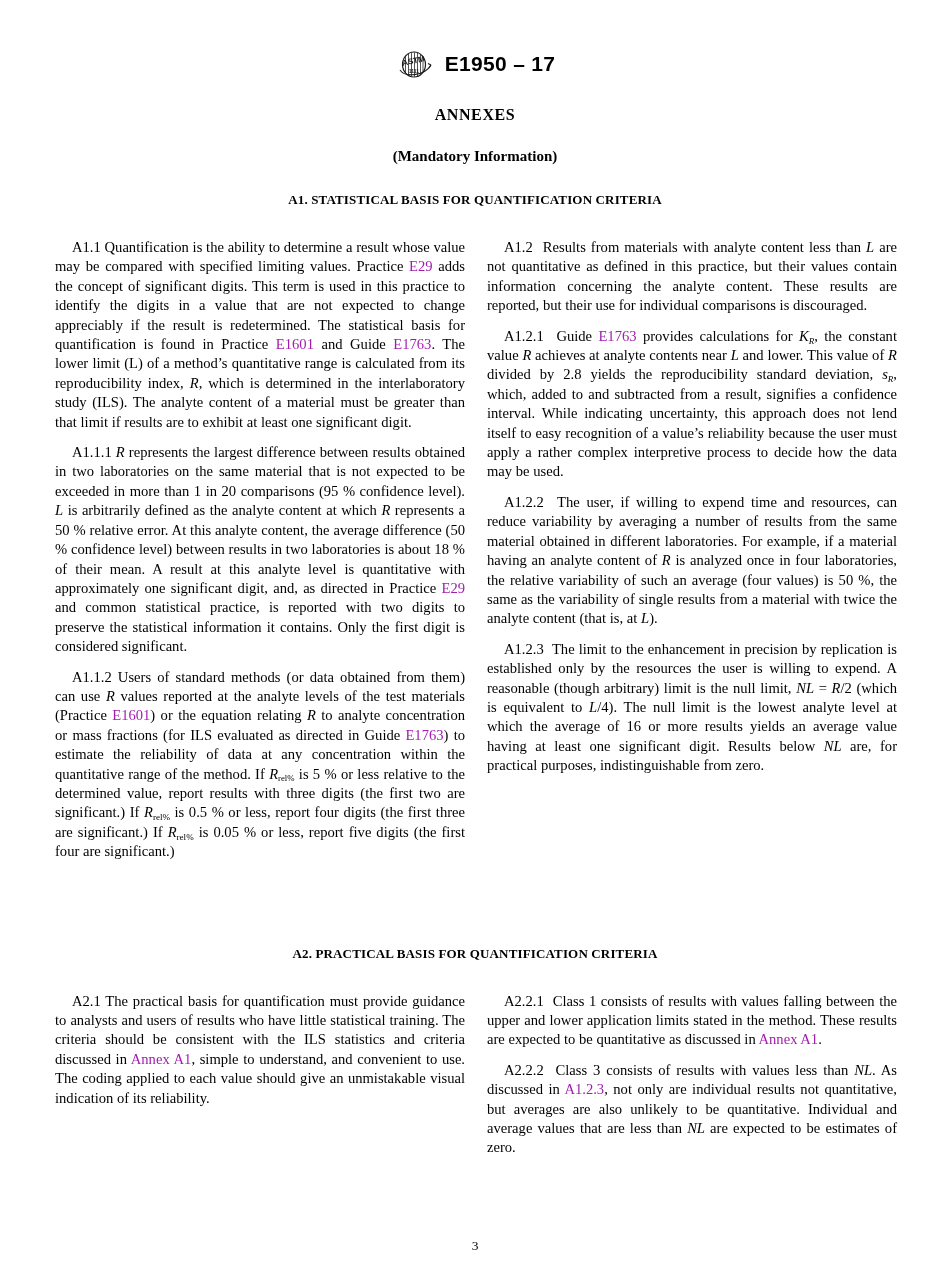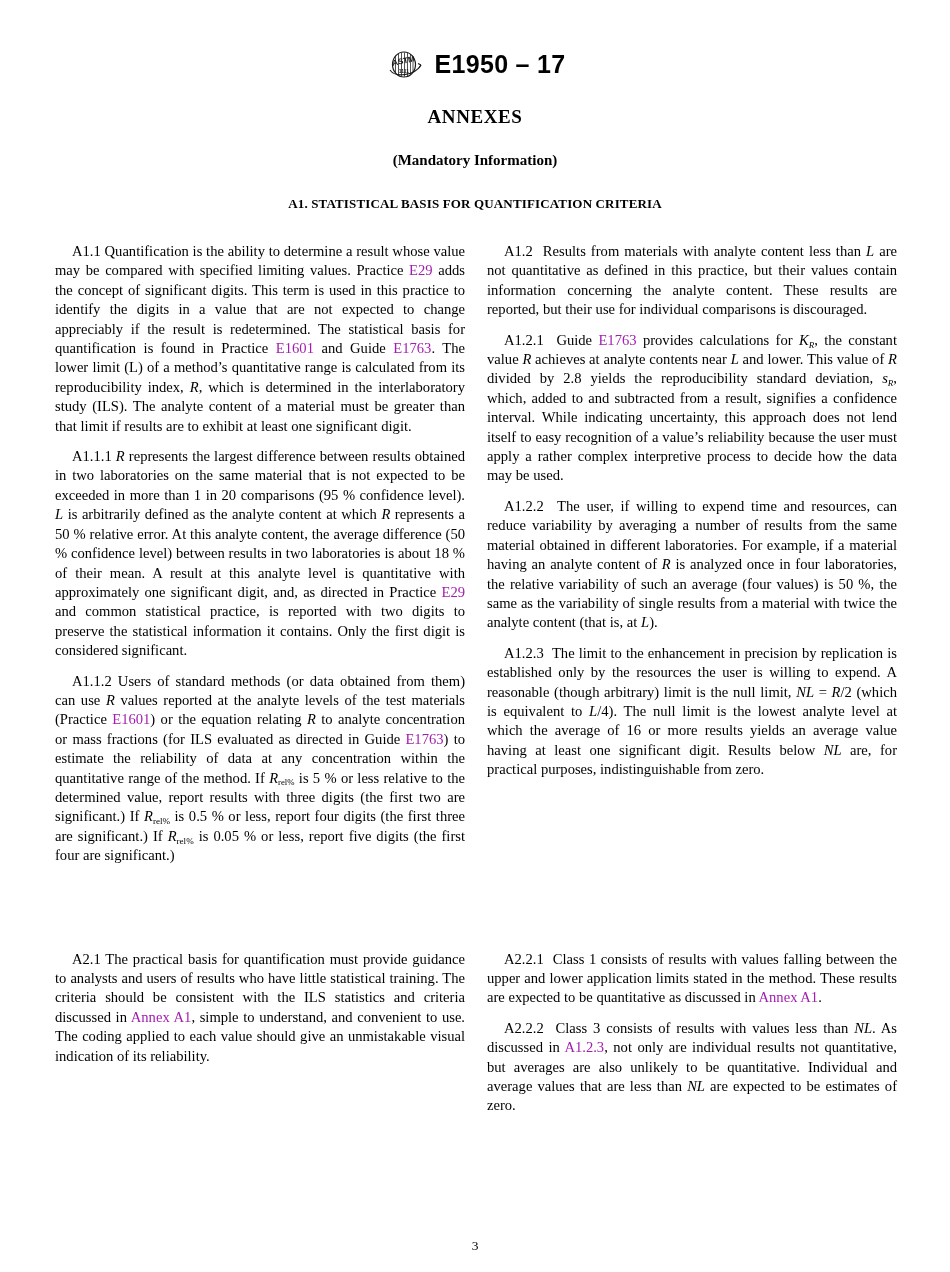--- a/index.html
+++ b/index.html
@@ -31,31 +31,31 @@
     gap: 10px;
     padding-top: 46px;
     height: 36px;
   }
   .astm-logo {
     width: 40px;
     height: 29px;
     display: block;
   }
   .runhead-title {
-    font-size: 25px;
+    font-size: 21px;
     font-weight: bold;
     letter-spacing: 0.3px;
     font-family: "Liberation Sans", sans-serif;
   }
 
   
   .annex-heading {
     text-align: center;
     font-weight: bold;
-    font-size: 19px;
+    font-size: 16px;
     letter-spacing: 0.6px;
     margin-top: 24px;
   }
   .mandatory-line {
     text-align: center;
     font-weight: bold;
     font-size: 15px;
     margin-top: 24px;
   }
   .section-heading {
@@ -227,20 +227,21 @@
         established only by the resources the user is willing to expend. A reasonable
         (though arbitrary) limit is the null limit, <i>NL</i> = <i>R</i>/2 (which is
         equivalent to <i>L</i>/4). The null limit is the lowest analyte level at
         which the average of 16 or more results yields an average value having at
         least one significant digit. Results below <i>NL</i> are, for practical
         purposes, indistinguishable from zero.</p>
     </div>
   </div>
 
   <div class="section2-wrap">
+    <div class="section-heading">A2.  PRACTICAL BASIS FOR QUANTIFICATION CRITERIA</div>
 
     <div class="columns columns2">
 
       <div class="col">
         <p class="para">A2.1
           The practical basis for quantification must provide guidance to analysts
           and users of results who have little statistical training. The criteria
           should be consistent with the ILS statistics and criteria discussed in
           <span class="lnk">Annex A1</span>,
           simple to understand, and convenient to use. The coding applied to each

